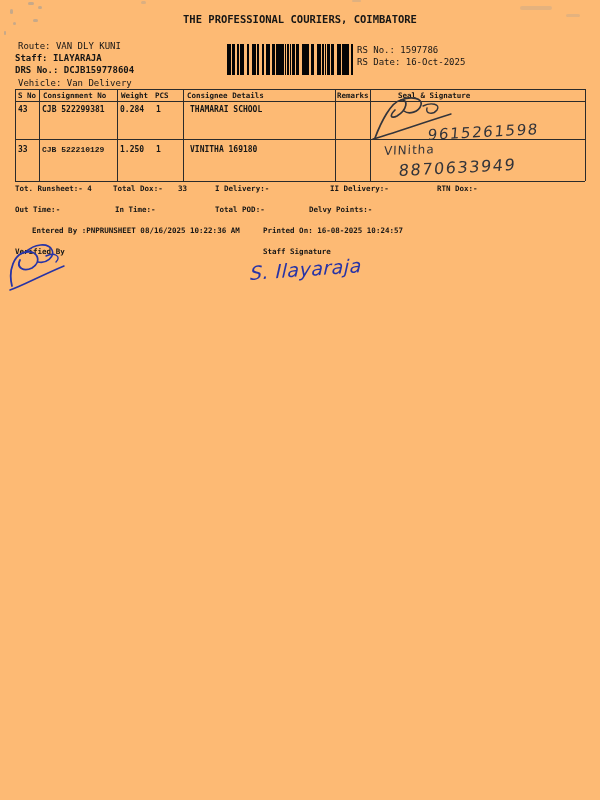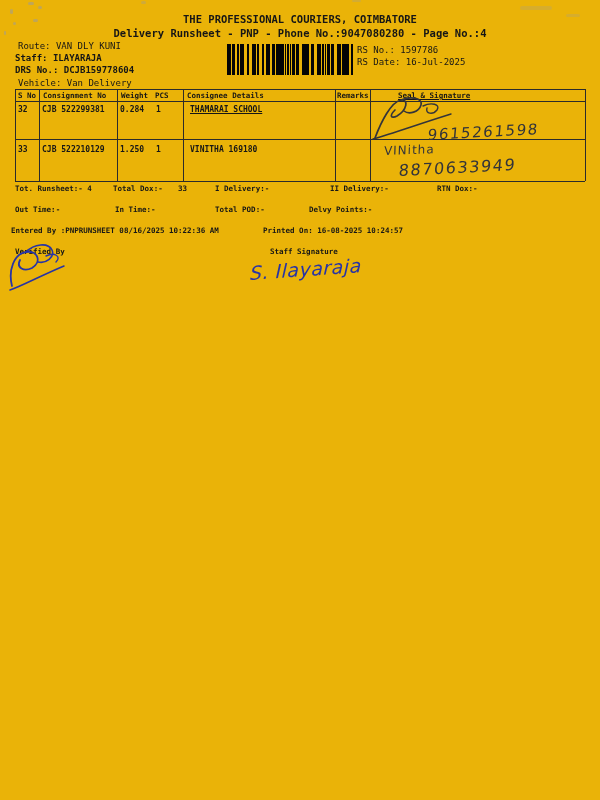--- a/index.html
+++ b/index.html
@@ -1,17 +1,17 @@
 <!DOCTYPE html>
 <html><head>
 <meta charset="utf-8">
 <style>
   html,body{margin:0;padding:0;background:#888;}
   .page{
-    position:relative;width:600px;height:800px;background:#eab308;overflow:hidden;
+    position:relative;width:600px;height:800px;background:#fdba74;overflow:hidden;
     font-family:"DejaVu Sans Mono","Liberation Mono",monospace;color:#161616;
   }
   .t{position:absolute;white-space:pre;line-height:1;}
   .b{font-weight:bold;}
   .center{left:0;width:600px;text-align:center;}
   .f10{font-size:10.5px;}
   .f9{font-size:9px;}
   .f8{font-size:8px;}
   .f7{font-size:7.5px;}
   .hline{position:absolute;height:1px;background:#2b2b2b;}
@@ -44,94 +44,93 @@
   <div class="artifact" style="left:38px;top:6px;width:4px;height:3px;"></div>
   <div class="artifact" style="left:13px;top:22px;width:3px;height:3px;"></div>
   <div class="artifact" style="left:33px;top:19px;width:5px;height:3px;"></div>
   <div class="artifact" style="left:4px;top:31px;width:2px;height:4px;"></div>
   <div class="artifact" style="left:141px;top:1px;width:5px;height:3px;opacity:.35;"></div>
   <div class="artifact" style="left:352px;top:0;width:9px;height:2px;opacity:.3;"></div>
   <div class="artifact" style="left:520px;top:6px;width:32px;height:4px;opacity:.25;"></div>
   <div class="artifact" style="left:566px;top:14px;width:14px;height:3px;opacity:.25;"></div>
 
   <div class="t b center f10" style="top:14px;">THE PROFESSIONAL COURIERS, COIMBATORE</div>
-  <div class="t b center f10" style="top:28px;">Delivery Runsheet - PNP - Phone No.:9047080280 - Page No.:4</div>
 
   <div class="t f9" style="left:18px;top:42px;">Route: VAN DLY KUNI</div>
   <div class="t b f9" style="left:15px;top:54px;">Staff: ILAYARAJA</div>
   <div class="t b f9" style="left:15px;top:66px;text-align:right;">DRS No.: DCJB159778604</div>
   <div class="t f9" style="left:18px;top:79px;">Vehicle: Van Delivery</div>
 
   <div class="barcode"></div>
   <div class="t f9" style="left:357px;top:46px;">RS No.: 1597786</div>
-  <div class="t f9" style="left:357px;top:58px;">RS Date: 16-Jul-2025</div>
+  <div class="t f9" style="left:357px;top:58px;">RS Date: 16-Oct-2025</div>
 
   <div class="hline" style="left:15px;top:89px;width:570px;"></div>
   <div class="hline" style="left:15px;top:101px;width:570px;"></div>
   <div class="hline" style="left:15px;top:139px;width:570px;"></div>
   <div class="hline" style="left:15px;top:181px;width:570px;"></div>
   <div class="vline" style="left:15px;top:89px;height:92px;"></div>
   <div class="vline" style="left:39px;top:89px;height:92px;"></div>
   <div class="vline" style="left:117px;top:89px;height:92px;"></div>
   <div class="vline" style="left:183px;top:89px;height:92px;"></div>
   <div class="vline" style="left:335px;top:89px;height:92px;"></div>
   <div class="vline" style="left:370px;top:89px;height:92px;"></div>
   <div class="vline" style="left:585px;top:89px;height:92px;"></div>
 
   <div class="t b f7" style="left:18px;top:92px;">S No</div>
   <div class="t b f7" style="left:43px;top:92px;">Consignment No</div>
   <div class="t b f7" style="left:121px;top:92px;">Weight</div>
   <div class="t b f7" style="left:155px;top:92px;">PCS</div>
   <div class="t b f7" style="left:187px;top:92px;">Consignee Details</div>
   <div class="t b f7" style="left:337px;top:92px;">Remarks</div>
-  <div class="t b f7" style="left:398px;top:92px;text-decoration:underline;text-decoration-thickness:1px;">Seal &amp; Signature</div>
+  <div class="t b f7" style="left:398px;top:92px;text-decoration-thickness:1px;">Seal &amp; Signature</div>
 
   <div>
-    <div class="t b f8" style="left:18px;top:106px;">32</div>
+    <div class="t b f8" style="left:18px;top:106px;">43</div>
     <div class="t b f8" style="left:42px;top:106px;">CJB 522299381</div>
     <div class="t b f8" style="left:120px;top:106px;">0.284</div>
     <div class="t b f8" style="left:156px;top:106px;">1</div>
-    <div class="t b f8" style="left:190px;top:106px;text-decoration:underline;">THAMARAI SCHOOL</div>
+    <div class="t b f8" style="left:190px;top:106px;">THAMARAI SCHOOL</div>
 
     <svg width="84" height="44" style="left:371px;top:96px;" viewBox="0 0 84 44">
       <path d="M4,42 C10,26 20,6 30,4 C38,3 36,14 26,20 C20,23 18,20 24,14" fill="none" stroke="#33343a" stroke-width="1.7" stroke-linecap="round"></path>
       <path d="M30,4 C40,0 52,2 50,9 C48,16 38,19 33,15" fill="none" stroke="#33343a" stroke-width="1.6" stroke-linecap="round"></path>
       <path d="M2,43 C20,38 48,28 80,18" fill="none" stroke="#33343a" stroke-width="1.4" stroke-linecap="round"></path>
       <path d="M52,10 C60,6 70,8 66,14 C62,19 54,18 56,12" fill="none" stroke="#33343a" stroke-width="1.4" stroke-linecap="round"></path>
     </svg>
     <div class="hand skew pen-dark" style="left:428px;top:125px;font-size:15px;letter-spacing:1.5px;">9615261598</div>
   </div>
 
   <div>
     <div class="t b f8" style="left:18px;top:146px;">33</div>
-    <div class="t b f8" style="left:42px;top:146px;">CJB 522210129</div>
+    <div class="t b f8" style="left:42px;top:146px;font-family:Liberation Mono, monospace;">CJB 522210129</div>
     <div class="t b f8" style="left:120px;top:146px;">1.250</div>
     <div class="t b f8" style="left:156px;top:146px;">1</div>
     <div class="t b f8" style="left:190px;top:146px;">VINITHA 169180</div>
     <div class="hand pen-dark" style="left:384px;top:144px;font-size:12px;letter-spacing:1px;transform:rotate(-2deg) skewX(-4deg);">VINitha</div>
     <div class="hand skew pen-dark" style="left:399px;top:160px;font-size:16px;letter-spacing:1.5px;">8870633949</div>
   </div>
 
   <div class="t b f7" style="left:15px;top:185px;">Tot. Runsheet:- 4</div>
   <div class="t b f7" style="left:113px;top:185px;">Total Dox:-</div>
   <div class="t b f7" style="left:178px;top:185px;">33</div>
   <div class="t b f7" style="left:215px;top:185px;">I Delivery:-</div>
   <div class="t b f7" style="left:330px;top:185px;">II Delivery:-</div>
   <div class="t b f7" style="left:437px;top:185px;">RTN Dox:-</div>
 
   <div class="t b f7" style="left:15px;top:206px;">Out Time:-</div>
   <div class="t b f7" style="left:115px;top:206px;">In Time:-</div>
   <div class="t b f7" style="left:215px;top:206px;">Total POD:-</div>
   <div class="t b f7" style="left:309px;top:206px;">Delvy Points:-</div>
 
-  <div class="t b f7" style="left:11px;top:227px;">Entered By :PNPRUNSHEET 08/16/2025 10:22:36 AM</div>
+  <div class="t b f7" style="left:32px;top:227px;">Entered By :PNPRUNSHEET 08/16/2025 10:22:36 AM</div>
   <div class="t b f7" style="left:263px;top:227px;">Printed On: 16-08-2025 10:24:57</div>
 
   <div class="t b f7" style="left:15px;top:248px;">Verified By</div>
-  <div class="t b f7" style="left:270px;top:248px;">Staff Signature</div>
+  <div class="t b f7" style="left:263px;top:248px;">Staff Signature</div>
 
   <svg width="62" height="54" style="left:6px;top:242px;" viewBox="0 0 62 54">
     <path d="M6,44 C2,28 8,12 20,10 C32,8 36,20 26,26 C18,30 10,26 14,18" fill="none" stroke="#2733a6" stroke-width="1.8" stroke-linecap="round"></path>
     <path d="M20,10 C28,2 42,0 46,8 C49,15 40,22 32,20" fill="none" stroke="#2733a6" stroke-width="1.6" stroke-linecap="round"></path>
     <path d="M4,48 C16,44 34,34 58,24" fill="none" stroke="#2733a6" stroke-width="1.5" stroke-linecap="round"></path>
     <path d="M40,14 C48,10 56,14 50,20" fill="none" stroke="#2733a6" stroke-width="1.4" stroke-linecap="round"></path>
   </svg>
 
   <div class="hand ink-blue" style="left:250px;top:260px;font-size:19px;font-style:italic;letter-spacing:0.5px;transform:rotate(-4deg) skewX(-6deg);">S. Ilayaraja</div>
 

